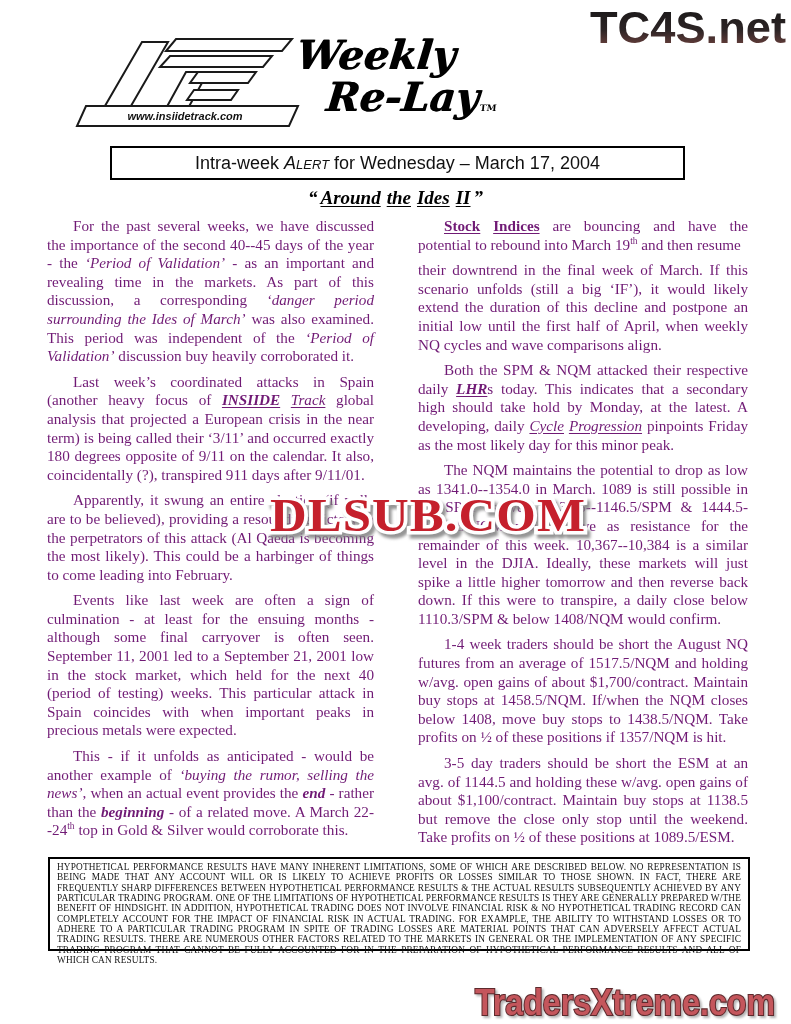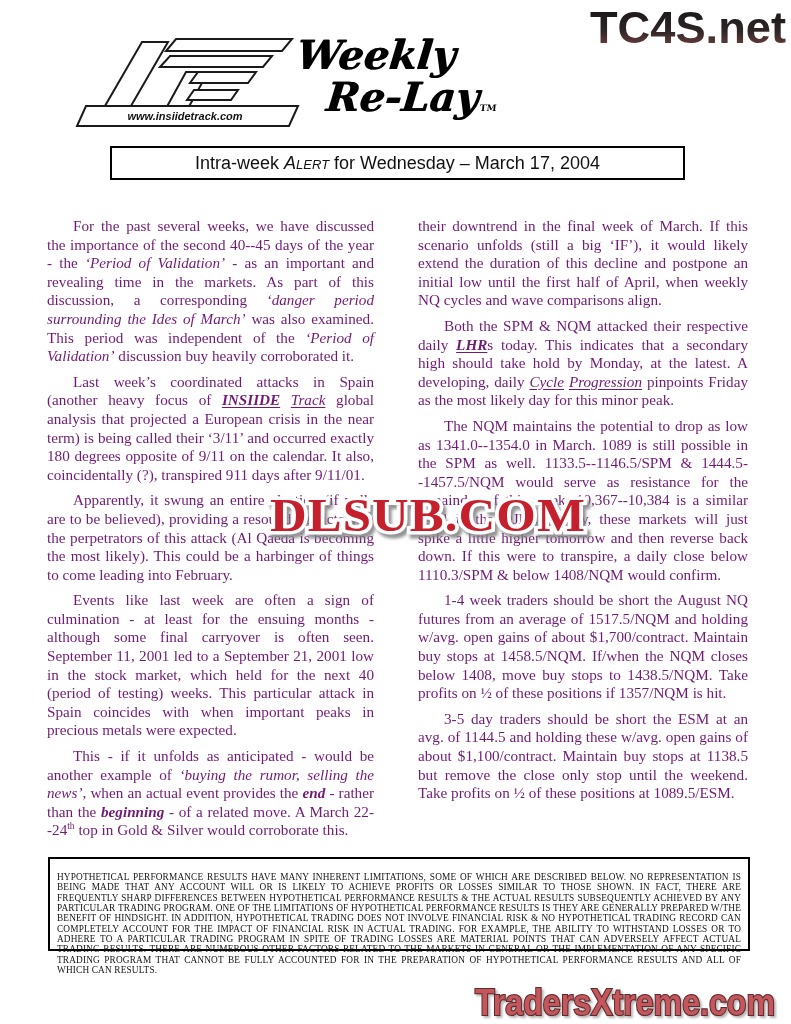--- a/index.html
+++ b/index.html
@@ -46,21 +46,21 @@
   .rt-sup{vertical-align:super;font-size:0.62em;line-height:0;}
 
   
   .dlsub{position:absolute;left:258px;top:474px;width:340px;height:84px;
         filter:drop-shadow(3px 4px 1.5px rgba(130,130,130,0.85));}
   .txtreme{position:absolute;left:468px;top:978px;width:315px;height:50px;
         filter:drop-shadow(2px 2px 1px rgba(90,90,90,0.45));}
 
   
   .disclaimer{position:absolute;left:48px;top:857px;width:702px;height:94px;
-        box-sizing:border-box;border:2px solid #000;padding:13px 7px;
+        box-sizing:border-box;border:2px solid #000;padding:3px 7px;
         font-family:"Liberation Serif", serif;font-size:9.3px;line-height:10.35px;
         letter-spacing:0.15px;text-align:justify;color:#141414;}
 </style>
 </head>
 <body>
 
 <div class="page">
 
   <svg class="tc4s" viewBox="0 0 202 50">
     <defs>
@@ -88,30 +88,34 @@
 
   <div class="masthead-title">
     <div class="line1">Weekly</div>
     <div class="line2"><span>Re-Lay</span><span class="tm">TM</span></div>
   </div>
 
   <div class="alert-bar">
     <span>Intra-week </span><span class="alert-word">Alert</span><span> for Wednesday – March 17, 2004</span>
   </div>
 
+  <div class="headline">
+    <span class="q">“</span><span class="hw">Around</span><span class="hw">the</span><span class="hw">Ides</span><span class="hw">II</span><span class="q">”</span>
+  </div>
 
   <div class="col col-left">
     <p class="para"><span>For the past several weeks, we have discussed the importance of the second 40--45 days of the year - the </span><span class="rt-i">‘Period of Validation’</span><span> - as an important and revealing time in the markets.  As part of this discussion, a corresponding </span><span class="rt-i">‘danger period surrounding the Ides of March’</span><span> was also examined.  This period was independent of the </span><span class="rt-i">‘Period of Validation’</span><span> discussion buy heavily corroborated it.</span></p>
     <p class="para"><span>Last week’s coordinated attacks in Spain (another heavy focus of </span><span class="rt-b rt-i rt-u">INSIIDE</span><span> </span><span class="rt-i rt-u">Track</span><span> global analysis that projected a European crisis in the near term) is being called their ‘3/11’ and occurred exactly 180 degrees opposite of 9/11 on the calendar.  It also, coincidentally (?), transpired 911 days after 9/11/01.</span></p>
     <p class="para"><span>Apparently, it swung an entire election (if polls are to be believed), providing a resounding victory to the perpetrators of this attack (Al Qaeda is becoming the most likely).  This could be a harbinger of things to come leading into February.</span></p>
     <p class="para"><span>Events like last week are often a sign of culmination - at least for the ensuing months - although some final carryover is often seen.  September 11, 2001 led to a September 21, 2001 low in the stock market, which held for the next 40 (period of testing) weeks.  This particular attack in Spain coincides with when important peaks in precious metals were expected.</span></p>
     <p class="para"><span>This - if it unfolds as anticipated - would be another example of </span><span class="rt-i">‘buying the rumor, selling the news’</span><span>, when an actual event provides the </span><span class="rt-b rt-i">end</span><span> - rather than the </span><span class="rt-b rt-i">beginning</span><span> - of a related move.  A March 22--24</span><span class="rt-sup">th</span><span> top in Gold &amp; Silver would corroborate this.</span></p>
   </div>
 
   <div class="col col-right">
+    <p class="para"><span class="rt-b rt-u">Stock</span><span class="rt-b"> </span><span class="rt-b rt-u">Indices</span><span> are bouncing and have the potential to rebound into March 19</span><span class="rt-sup">th</span><span> and then resume</span></p>
     <p class="para noindent"><span>their downtrend in the final week of March.  If this scenario unfolds (still a big ‘IF’), it would likely extend the duration of this decline and postpone an initial low until the first half of April, when weekly NQ cycles and wave comparisons align.</span></p>
     <p class="para"><span>Both the SPM &amp; NQM attacked their respective daily </span><span class="rt-b rt-i rt-u">LHR</span><span>s today.  This indicates that a secondary high should take hold by Monday, at the latest.  A developing, daily </span><span class="rt-i rt-u">Cycle</span><span> </span><span class="rt-i rt-u">Progression</span><span> pinpoints Friday as the most likely day for this minor peak.</span></p>
     <p class="para"><span>The NQM maintains the potential to drop as low as 1341.0--1354.0 in March.  1089 is still possible in the SPM as well.  1133.5--1146.5/SPM &amp; 1444.5--1457.5/NQM would serve as resistance for the remainder of this week.  10,367--10,384 is a similar level in the DJIA.  Ideally, these markets will just spike a little higher tomorrow and then reverse back down.  If this were to transpire, a daily close below 1110.3/SPM &amp; below 1408/NQM would confirm.</span></p>
     <p class="para"><span>1-4 week traders should be short the August NQ futures from an average of 1517.5/NQM and holding w/avg. open gains of about $1,700/contract.  Maintain buy stops at 1458.5/NQM.  If/when the NQM closes below 1408, move buy stops to 1438.5/NQM.  Take profits on ½ of these positions if 1357/NQM is hit.</span></p>
     <p class="para"><span>3-5 day traders should be short the ESM at an avg. of 1144.5 and holding these w/avg. open gains of about $1,100/contract.  Maintain buy stops at 1138.5 but remove the close only stop until the weekend.  Take profits on ½ of these positions at 1089.5/ESM.</span></p>
   </div>
 
   <svg class="dlsub" viewBox="0 0 340 84">
     <text x="170" y="57" text-anchor="middle" font-family="Liberation Serif, serif" font-weight="bold" font-size="47" letter-spacing="1" stroke="#ffffff" stroke-width="7" paint-order="stroke" textLength="316" lengthAdjust="spacingAndGlyphs" fill="#c5202c">DLSUB.COM</text>
   </svg>

